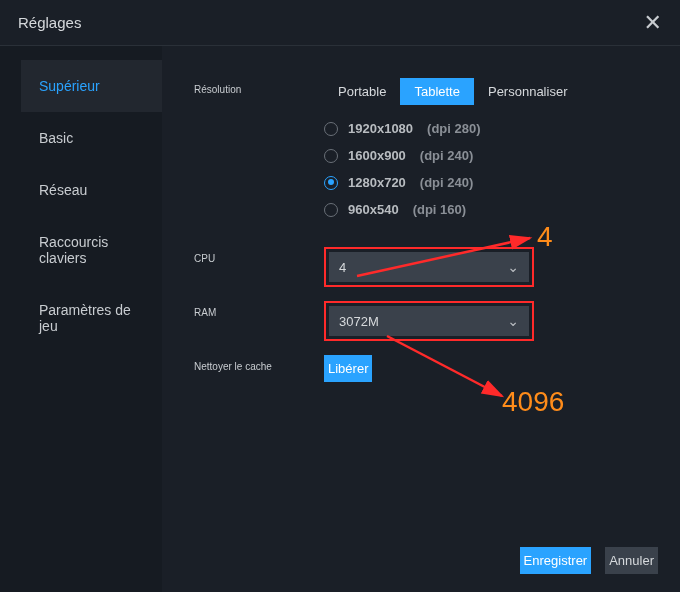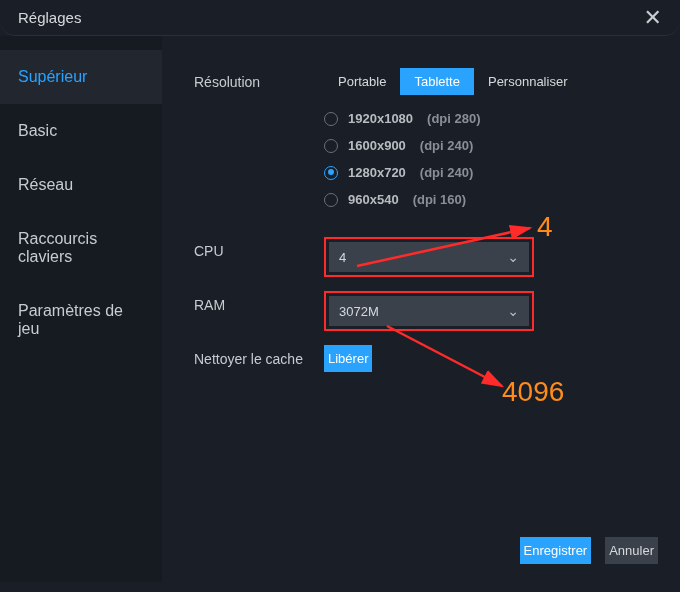--- a/index.html
+++ b/index.html
@@ -6,65 +6,65 @@
   body {
     width: 680px;
     height: 592px;
     background: #1a1f27;
     font-family: -apple-system, "Segoe UI", Arial, sans-serif;
     color: #c8ccd0;
     overflow: hidden;
     position: relative;
   }
   .titlebar {
-    height: 36px;
+    height: 46px;
     display: flex;
     align-items: center;
     justify-content: space-between;
     padding: 0 18px;
     border-bottom: 1px solid #2a3038;
-    border-radius: 15px;
   }
   .titlebar .title { font-size: 15px; color: #d6d9dc; }
   .close-x { font-size: 22px; color: #c8ccd0; cursor: pointer; font-weight: 200; }
   .body {
     display: flex;
     height: calc(100% - 46px);
   }
   .sidebar {
     width: 162px;
     background: #161b22;
     display: flex;
     flex-direction: column;
     padding-top: 14px;
   }
   .sidebar-item {
     padding: 18px 18px;
-    font-size: 16px;
+    font-size: 14px;
     color: #c8ccd0;
     cursor: pointer;
+    margin-left: 21px;
   }
   .sidebar-item.active {
     background: #22272f;
     color: #2aa3ff;
   }
   .content {
     flex: 1;
     position: relative;
     padding: 32px 0 0 32px;
   }
   .row {
     display: flex;
     align-items: flex-start;
     margin-bottom: 14px;
   }
   .row .label {
     width: 130px;
     color: #c8ccd0;
-    font-size: 14px;
+    font-size: 10px;
     padding-top: 6px;
   }
   .row .field { flex: 1; }
   .tabs { display: flex; gap: 0; }
   .tab {
     padding: 6px 14px;
     font-size: 13px;
     color: #d6d9dc;
     cursor: pointer;
   }

